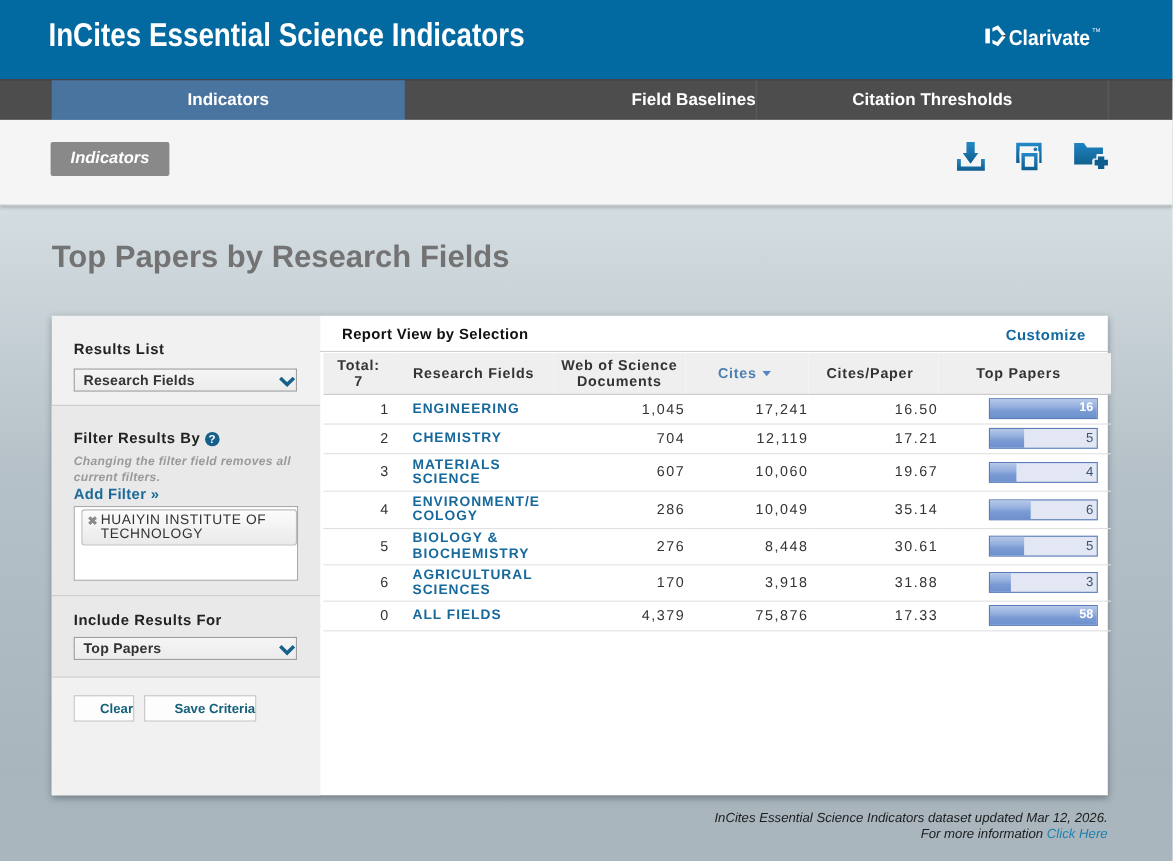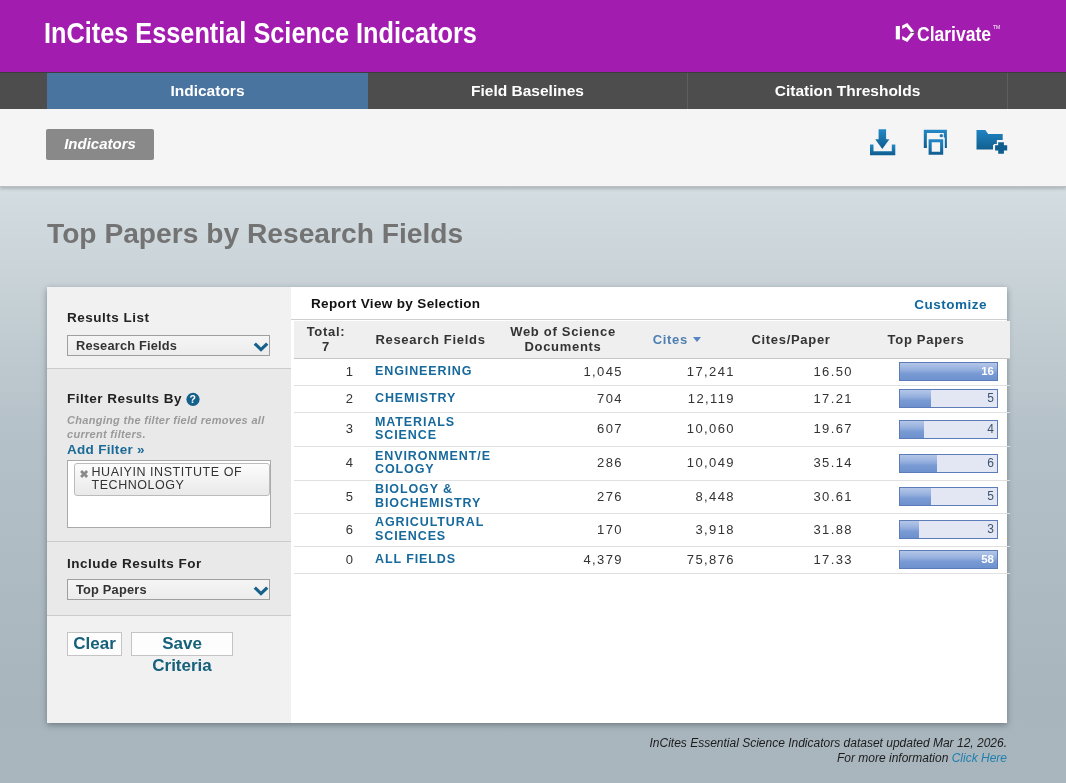--- a/index.html
+++ b/index.html
@@ -1,21 +1,21 @@
 <!DOCTYPE html>
 <html><head>
 <meta charset="utf-8">
 <style>
 * { margin:0; padding:0; box-sizing:border-box; }
 html,body { width:1066px; height:783px; overflow:hidden; }
 body { font-family:"Liberation Sans", sans-serif; position:relative;
   background:linear-gradient(180deg,#d4dde1 187px,#b5c1c8 430px,#a8b5bd 700px,#a9b6be 783px); }
 
 
-.hdr { position:absolute; left:0; top:0; width:1066px; height:72px; background:#a21caf; }
+.hdr { position:absolute; left:0; top:0; width:1066px; height:72px; background:#0369a1; }
 .hdr h1 { position:absolute; left:44px; top:16px; font-size:30px; font-weight:bold; color:#fff; transform:scaleX(0.843); transform-origin:0 0; white-space:nowrap; }
 .logo { position:absolute; left:895px; top:22px; }
 
 
 .tabs { position:absolute; left:0; top:72px; width:1066px; height:37px; background:#4d4d4d; border-top:1px solid #3d3d3d; }
 .tab { position:absolute; top:0; height:37px; line-height:36px; text-align:center; color:#fff; font-size:15.5px; font-weight:bold; }
 .tab.sep { border-left:1px solid #5e5e5e; }
 .tab.active { background:#4a74a0; }
 
 
@@ -35,21 +35,21 @@
 .sec3 { background:#e9e9e9; border-top:1px solid #cbcbcb; }
 .sec4 { background:#f1f1f1; border-top:1px solid #cbcbcb; }
 .sb-label { font-size:13.5px; font-weight:bold; color:#222; letter-spacing:0.5px; }
 .dd { position:absolute; background:linear-gradient(#f5f5f5,#ececec); border:1px solid #9f9f9f; height:21px; font-size:12.8px; font-weight:bold; color:#333; line-height:19px; padding-left:8px; letter-spacing:0.2px; }
 .dd .chev { position:absolute; right:0px; top:6px; }
 .note { font-style:italic; font-weight:bold; color:#9a9a9a; font-size:11px; line-height:13.5px; letter-spacing:0.3px; }
 .addf { color:#1b6a97; font-weight:bold; font-size:13.5px; letter-spacing:0.3px; }
 .fbox { position:absolute; left:19.5px; top:91px; width:204px; height:68px; background:#fff; border:1px solid #aaa; }
 .ftag { position:absolute; left:6px; top:2px; width:196px; min-height:32px; background:linear-gradient(#fcfcfc,#e9e9e9); border:1px solid #bbb; border-radius:3px; padding:2px 2px 3px 17px; font-size:12.5px; color:#333; line-height:13px; letter-spacing:0.55px; }
 .ftag .x { position:absolute; left:5px; top:4px; color:#8a8a8a; font-weight:bold; font-size:11px; }
-.sbtn { display:inline-block; background:#fdfdfd; border:1px solid #c4c4c4; color:#15607a; font-weight:bold; font-size:17px; text-align:center; height:24px; line-height:22px; }
+.sbtn { display:inline-block; background:#fdfdfd; border:1px solid #c4c4c4; color:#15607a; font-weight:bold; font-size:12px; text-align:right; height:24px; line-height:22px; }
 
 
 .panel { position:absolute; left:244px; top:0; width:716px; height:436px; background:#fff; }
 .ptitle { position:absolute; left:0; top:0; width:716px; height:33px; border-bottom:1px solid #cfcfcf; }
 .ptitle .t { position:absolute; left:20px; top:9px; font-size:13.5px; font-weight:bold; color:#111; letter-spacing:0.35px; }
 .ptitle .cust { position:absolute; right:20px; top:10px; font-size:13.5px; font-weight:bold; color:#11689f; letter-spacing:0.5px; }
 table.grid { position:absolute; left:3px; top:34px; border-collapse:collapse; width:716px; table-layout:fixed; }
 table.grid th { background:#efefef; border-bottom:1px solid #c6c6c6; font-size:13px; font-weight:bold; color:#333; padding:0; height:37px; line-height:15px; vertical-align:middle; letter-spacing:0.7px; }
 table.grid td { font-size:13px; color:#333; padding:0; vertical-align:middle; border-top:1px solid #e0e0e0; line-height:13.5px; }
 table.grid tr.last td { border-bottom:1px solid #e0e0e0; }
@@ -80,21 +80,21 @@
       <path fill="#fff" d="M7.2,3.4 L12.3,1.0 L19.3,9.5 L19.3,11.4 L12.3,20.0 L7.2,17.6 L7.2,14.1 L11.4,16.2 L15.9,10.7 L15.9,10.3 L11.4,4.8 L7.2,6.9 Z"></path>
       <path fill="#4f4f4f" d="M19.8,9.3 L19.8,11.6 L15.0,10.45 Z"></path>
       <text x="22" y="19" fill="#fff" font-family="Liberation Sans, sans-serif" font-size="19.5" font-weight="bold" textLength="74" lengthAdjust="spacingAndGlyphs">Clarivate</text>
       <text x="98" y="7" fill="#fff" font-family="Liberation Sans, sans-serif" font-size="5">TM</text>
     </svg>
   </div>
 </div>
 
 <div class="tabs">
   <div class="tab active" style="left:47px; width:321px;">Indicators</div>
-  <div class="tab" style="left:368px; width:319px;">Field Baselines</div>
+  <div class="tab" style="left:368px; width:319px;text-align:right;">Field Baselines</div>
   <div class="tab sep" style="left:687px; width:320px;">Citation Thresholds</div>
   <div class="tab sep" style="left:1007px; width:10px;"></div>
 </div>
 
 <div class="crumb">
   <div class="btn-ind">Indicators</div>
   <div class="icons">
     <svg width="152" height="44" viewBox="0 0 152 44">
       <defs>
         <linearGradient id="bg1" x1="0" y1="0" x2="0" y2="1">

